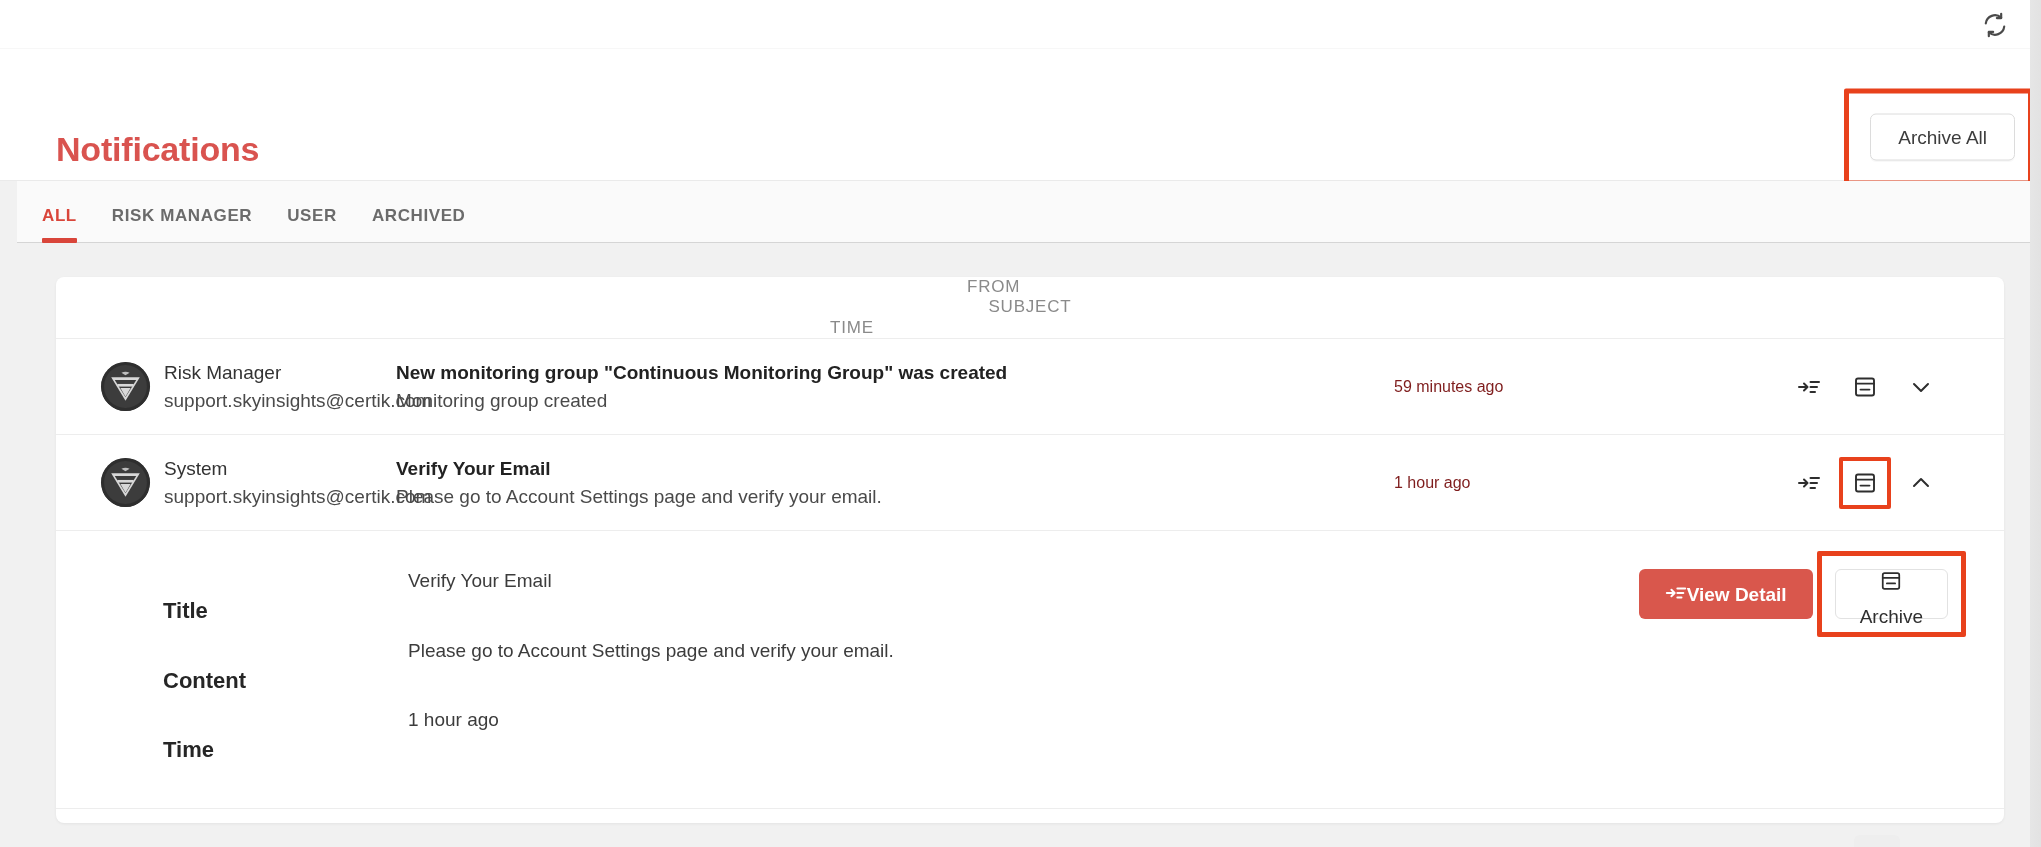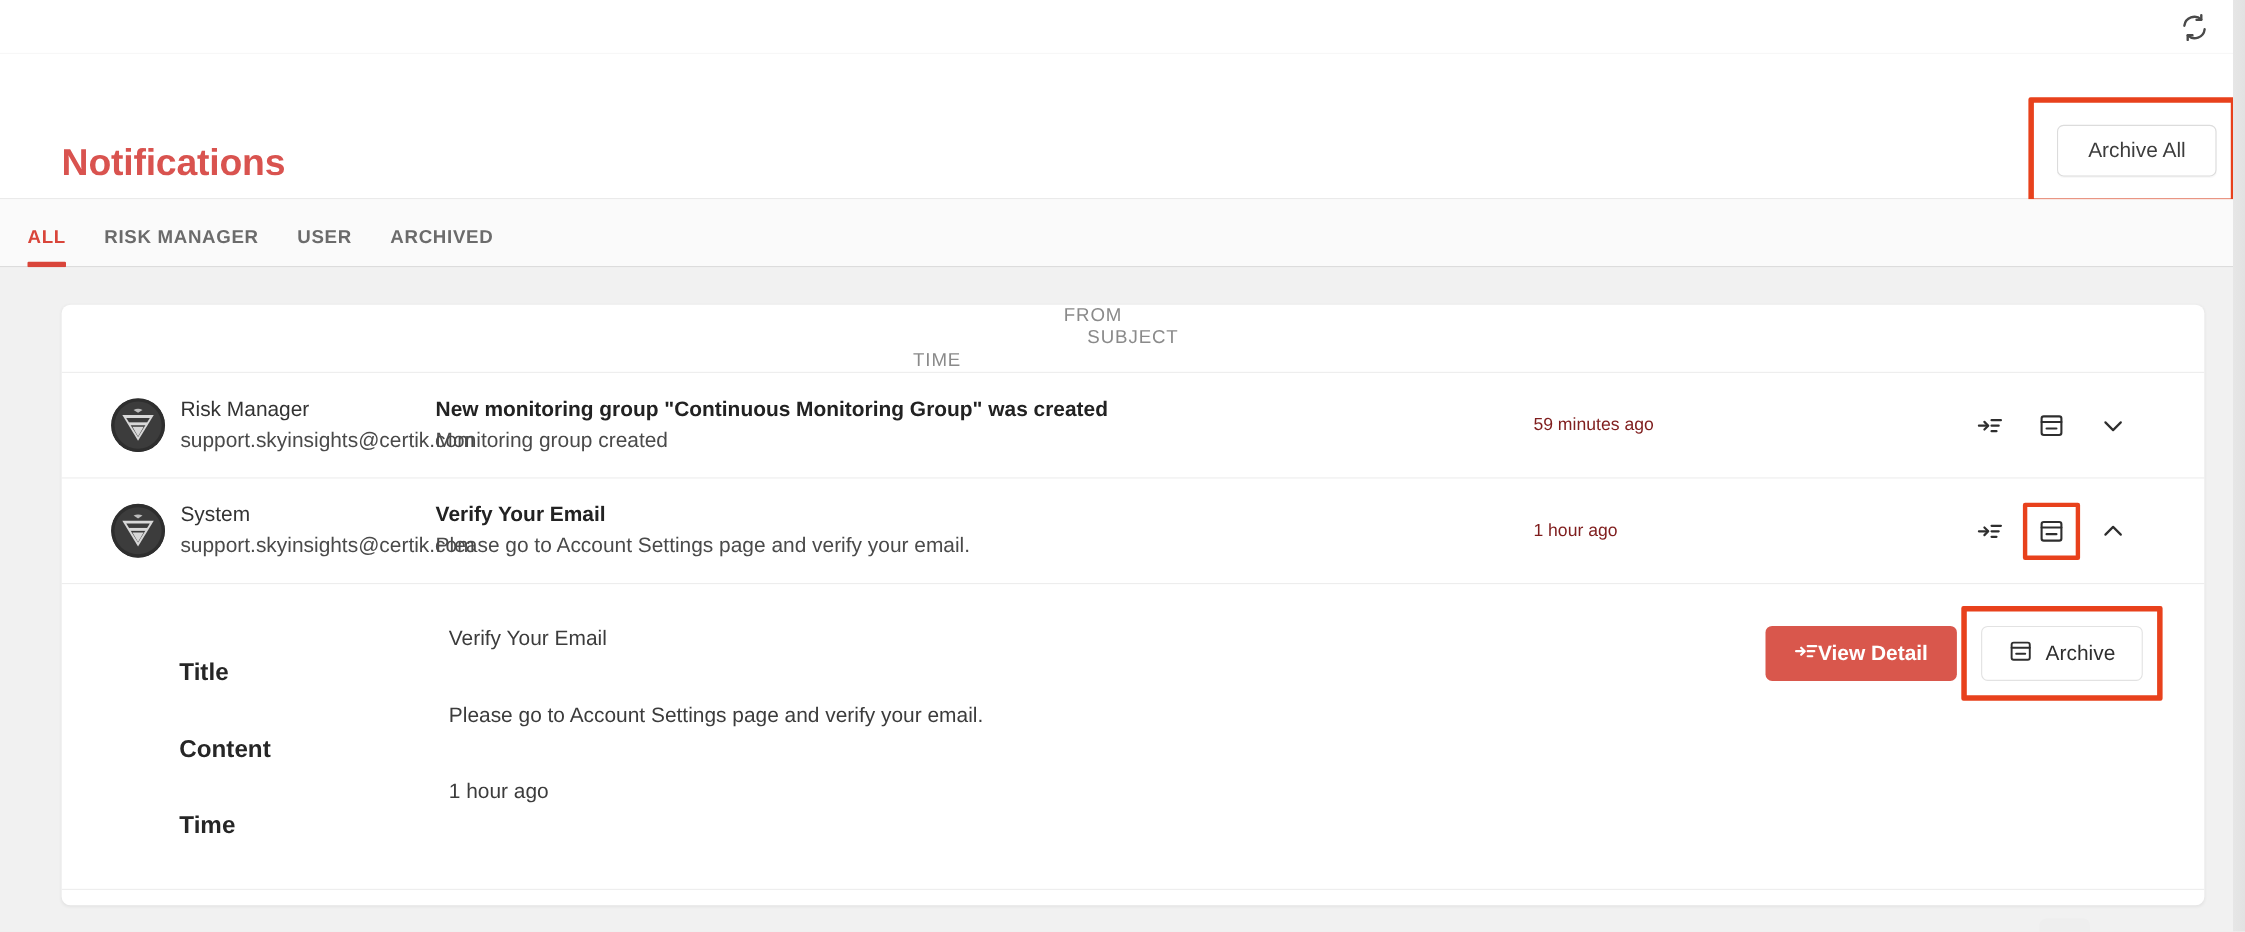--- a/index.html
+++ b/index.html
@@ -114,20 +114,21 @@
   
   .tabbar {
     position: relative;
     background: #fafafa;
     height: 62px;
     border-bottom: 1px solid #d5d5d5;
     padding-left: 25px;
     display: flex;
     align-items: flex-end;
     box-sizing: border-box;
+    margin-left: 17px;
   }
   .tab {
     position: relative;
     font-size: 17px;
     font-weight: 600;
     letter-spacing: 0.6px;
     color: #6b6b6b;
     padding: 0 0 16px 0;
     margin-right: 35px;
     cursor: pointer;
@@ -321,20 +322,21 @@
     color: #2f2f2f;
     font-size: 19px;
     font-family: "Liberation Sans", sans-serif;
     padding: 0 24px;
     height: 50px;
     display: inline-flex;
     align-items: center;
     gap: 12px;
     cursor: pointer;
     line-height: 1;
+    flex-direction: column;
   }
   .annot-archive-btn {
     left: -18px;
     top: -18px;
     right: -18px;
     bottom: -18px;
     border-width: 5px;
   }
 
   

